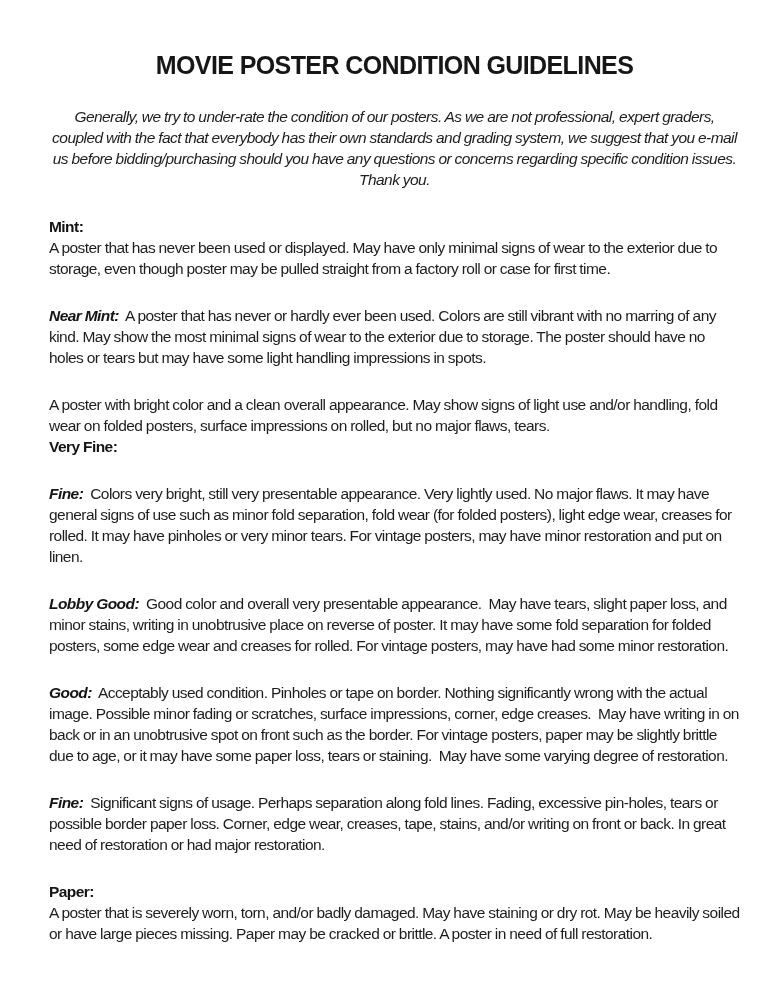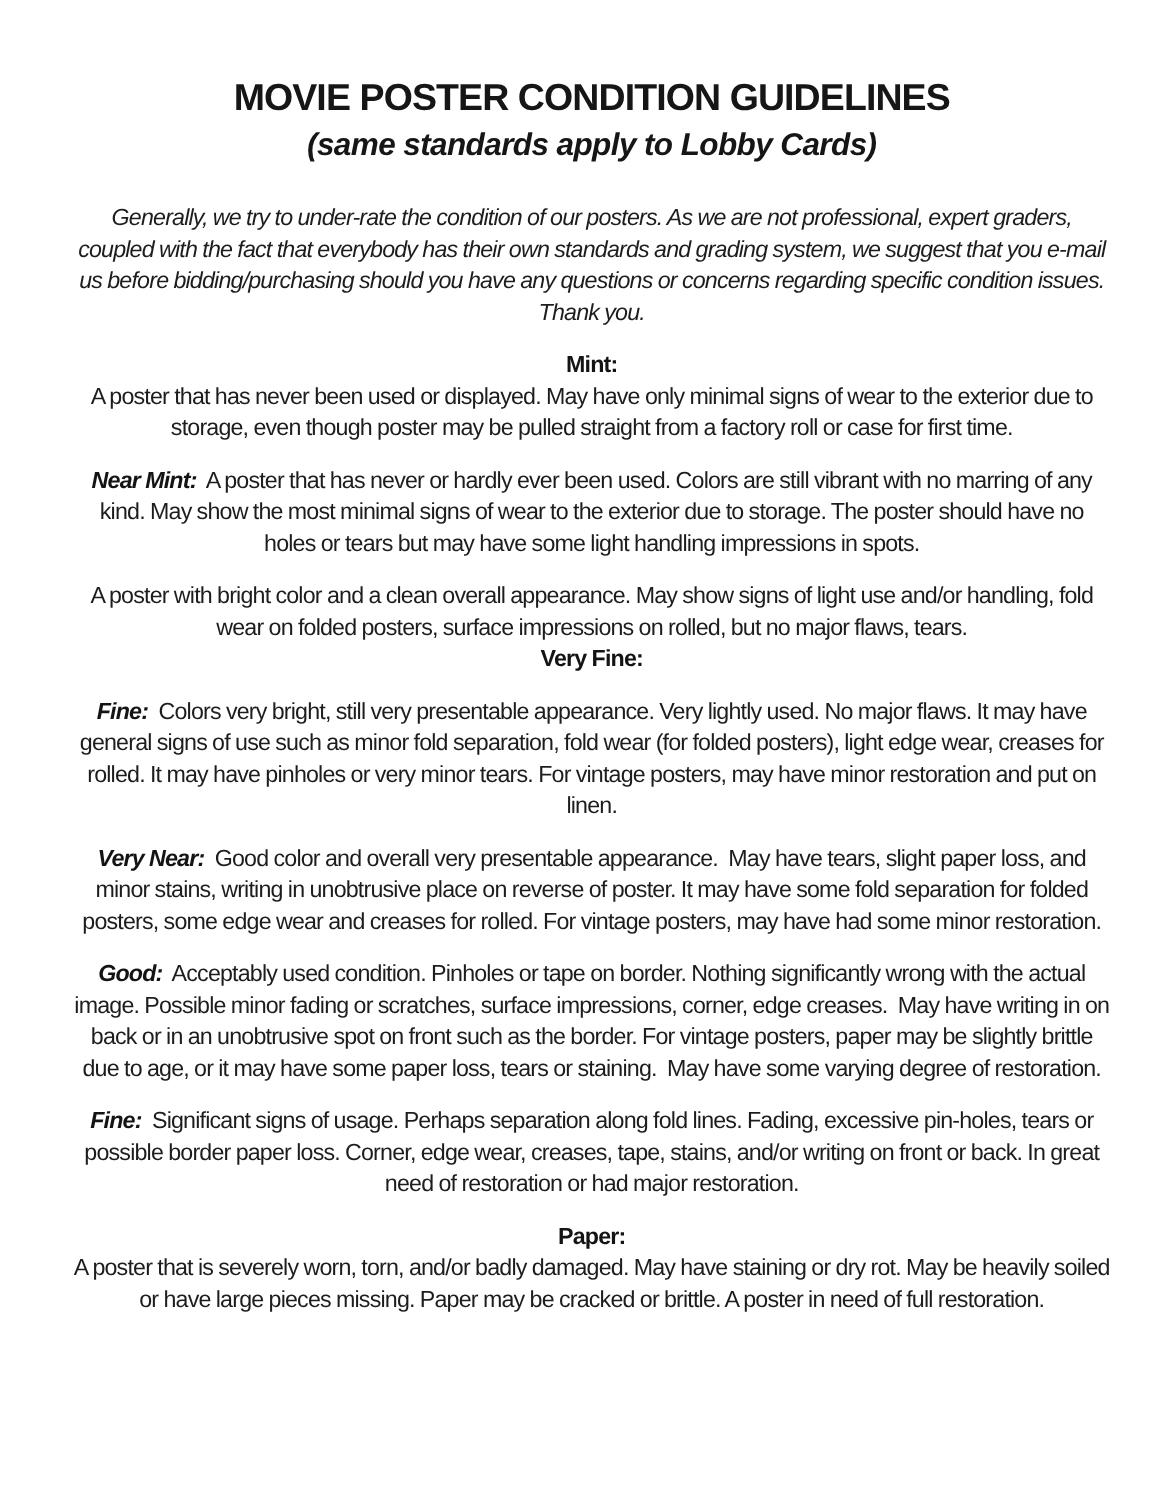--- a/index.html
+++ b/index.html
@@ -47,40 +47,38 @@
   }
   p {
     margin: 0;
     font-size: 15.5px;
     line-height: 21px;
     letter-spacing: -0.55px;
     word-spacing: -0.3px;
     white-space: pre-wrap;
   }
   .section {
-    margin-top: 14px;
-    text-align: center;
+    margin-top: 26px;
   }
   .grade-label {
     font-weight: 700;
     color: #141414;
   }
   .inline-label {
     font-weight: 700;
     color: #141414;
     font-style: italic;
   }
 </style>
 </head>
 <body>
 
 <div class="page">
 
   <h1 class="doc-title">MOVIE POSTER CONDITION GUIDELINES</h1>
-  <h2 class="doc-subtitle">(same standards apply to Lobby Cards)</h2>
 
   <p class="intro">Generally, we try to under-rate the condition of our posters. As we are not professional, expert graders, coupled with the fact that everybody has their own standards and grading system, we suggest that you e-mail us before bidding/purchasing should you have any questions or concerns regarding specific condition issues. Thank you.</p>
 
   <div class="section">
     <p><span class="grade-label">Mint:</span></p>
     <p>A poster that has never been used or displayed. May have only minimal signs of wear to the exterior due to storage, even though poster may be pulled straight from a factory roll or case for first time.</p>
   </div>
 
   <div class="section">
     <p><span class="inline-label">Near Mint:</span><span>  A poster that has never or hardly ever been used. Colors are still vibrant with no marring of any kind. May show the most minimal signs of wear to the exterior due to storage. The poster should have no holes or tears but may have some light handling impressions in spots.</span></p>
@@ -89,21 +87,21 @@
   <div class="section">
     <p>A poster with bright color and a clean overall appearance. May show signs of light use and/or handling, fold wear on folded posters, surface impressions on rolled, but no major flaws, tears.</p>
     <p><span class="grade-label">Very Fine:</span></p>
   </div>
 
   <div class="section">
     <p><span class="inline-label">Fine:</span><span>  Colors very bright, still very presentable appearance. Very lightly used. No major flaws. It may have general signs of use such as minor fold separation, fold wear (for folded posters), light edge wear, creases for rolled. It may have pinholes or very minor tears. For vintage posters, may have minor restoration and put on linen.</span></p>
   </div>
 
   <div class="section">
-    <p><span class="inline-label">Very Near:</span><span>  Good color and overall very presentable appearance.  May have tears, slight paper loss, and minor stains, writing in unobtrusive place on reverse of poster. It may have some fold separation for folded posters, some edge wear and creases for rolled. For vintage posters, may have had some minor restoration.</span></p>
+    <p><span class="inline-label">Lobby Good:</span><span>  Good color and overall very presentable appearance.  May have tears, slight paper loss, and minor stains, writing in unobtrusive place on reverse of poster. It may have some fold separation for folded posters, some edge wear and creases for rolled. For vintage posters, may have had some minor restoration.</span></p>
   </div>
 
   <div class="section">
     <p><span class="inline-label">Good:</span><span>  Acceptably used condition. Pinholes or tape on border. Nothing significantly wrong with the actual image. Possible minor fading or scratches, surface impressions, corner, edge creases.  May have writing in on back or in an unobtrusive spot on front such as the border. For vintage posters, paper may be slightly brittle due to age, or it may have some paper loss, tears or staining.  May have some varying degree of restoration.</span></p>
   </div>
 
   <div class="section">
     <p><span class="inline-label">Fine:</span><span>  Significant signs of usage. Perhaps separation along fold lines. Fading, excessive pin-holes, tears or possible border paper loss. Corner, edge wear, creases, tape, stains, and/or writing on front or back. In great need of restoration or had major restoration.</span></p>
   </div>
 

